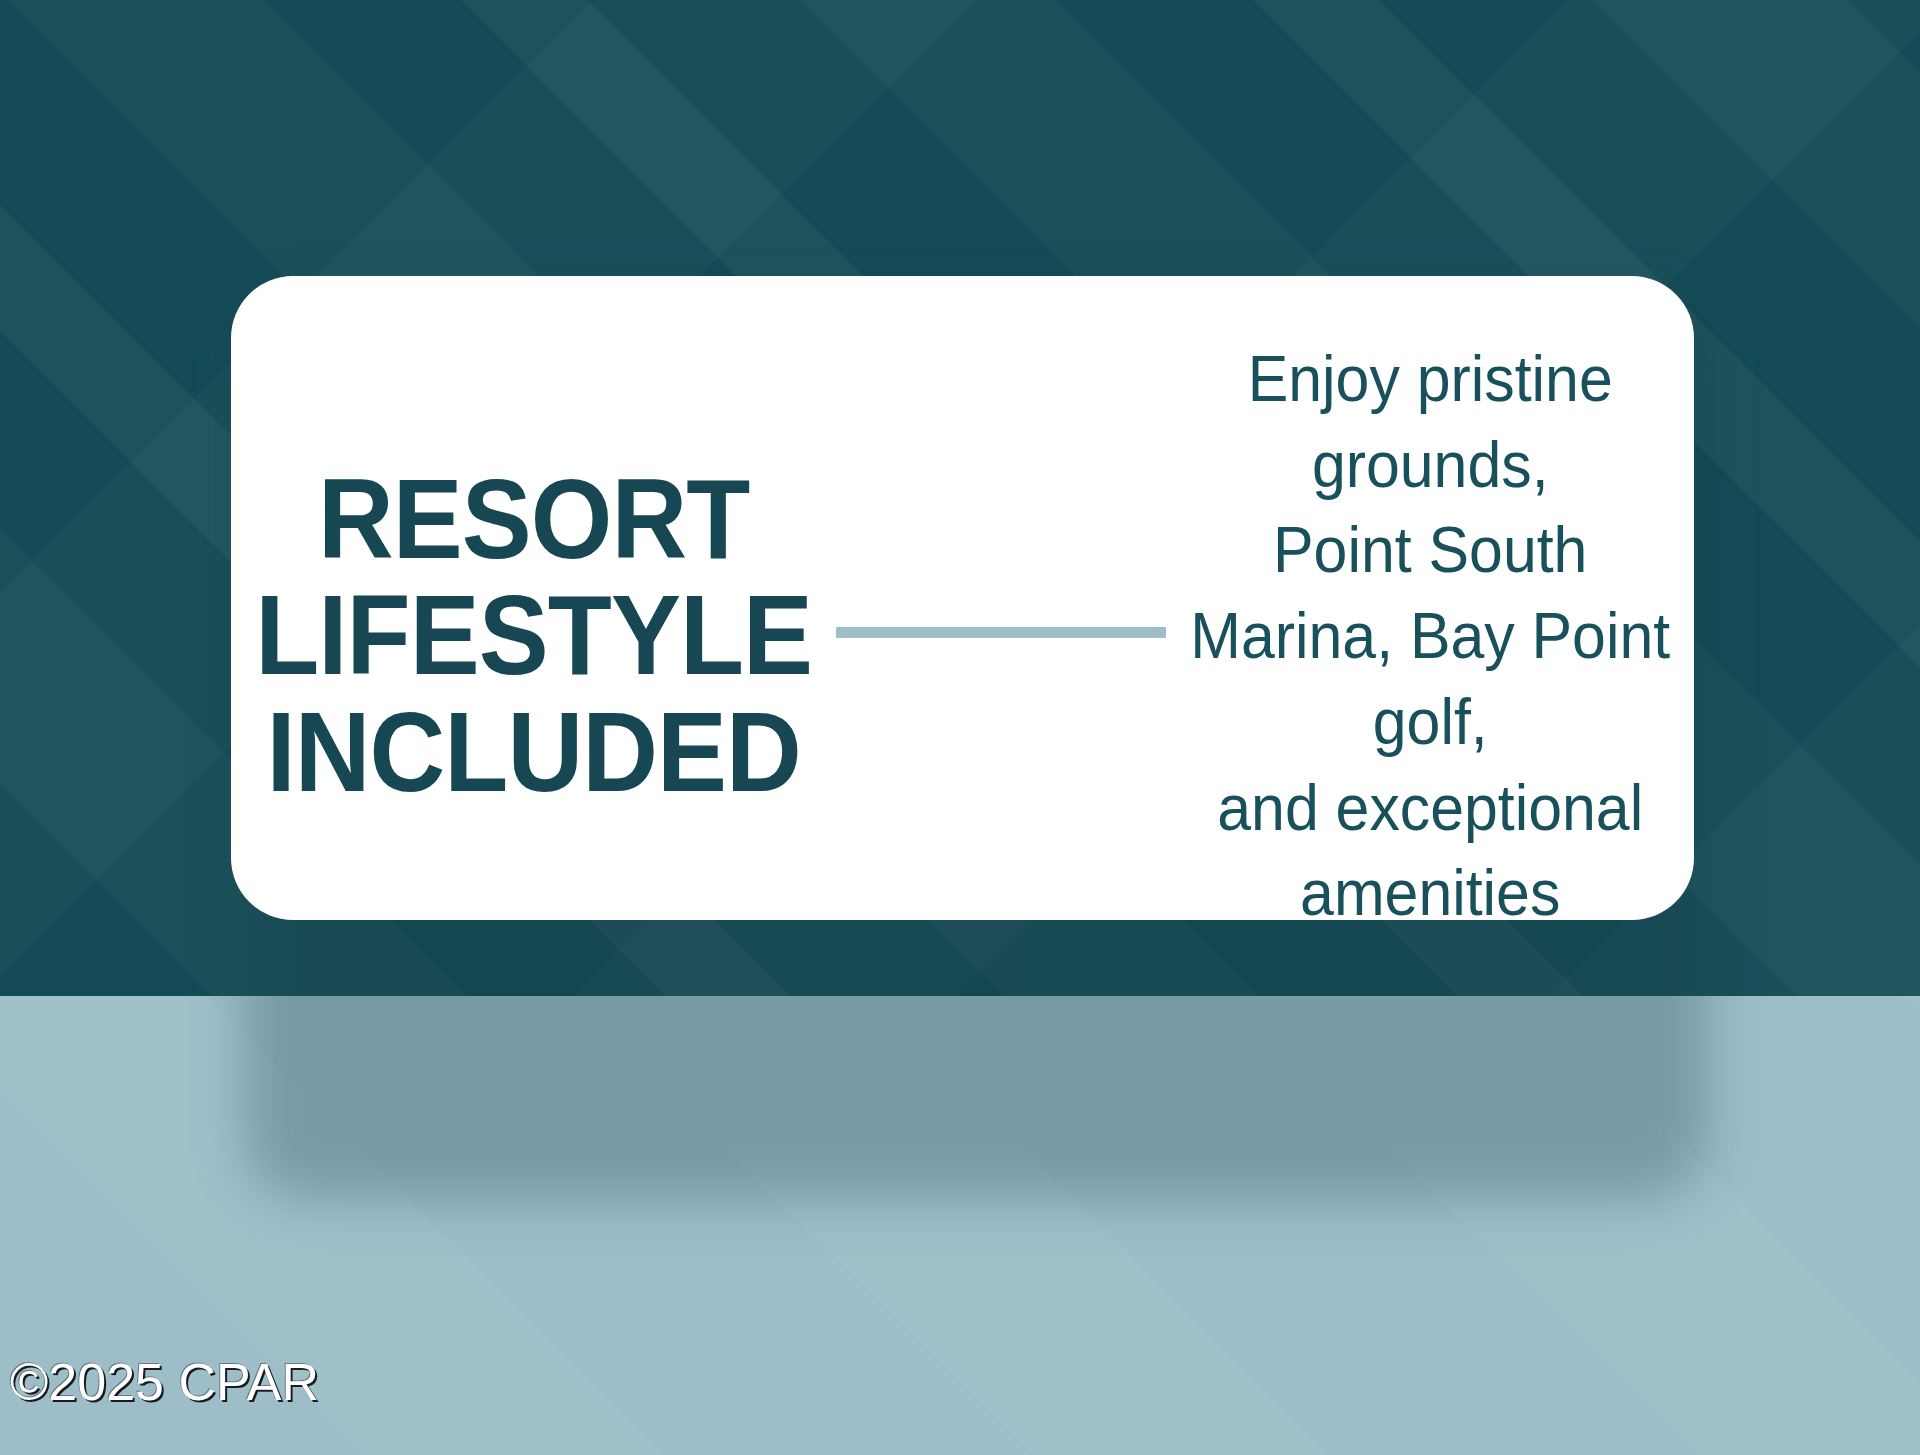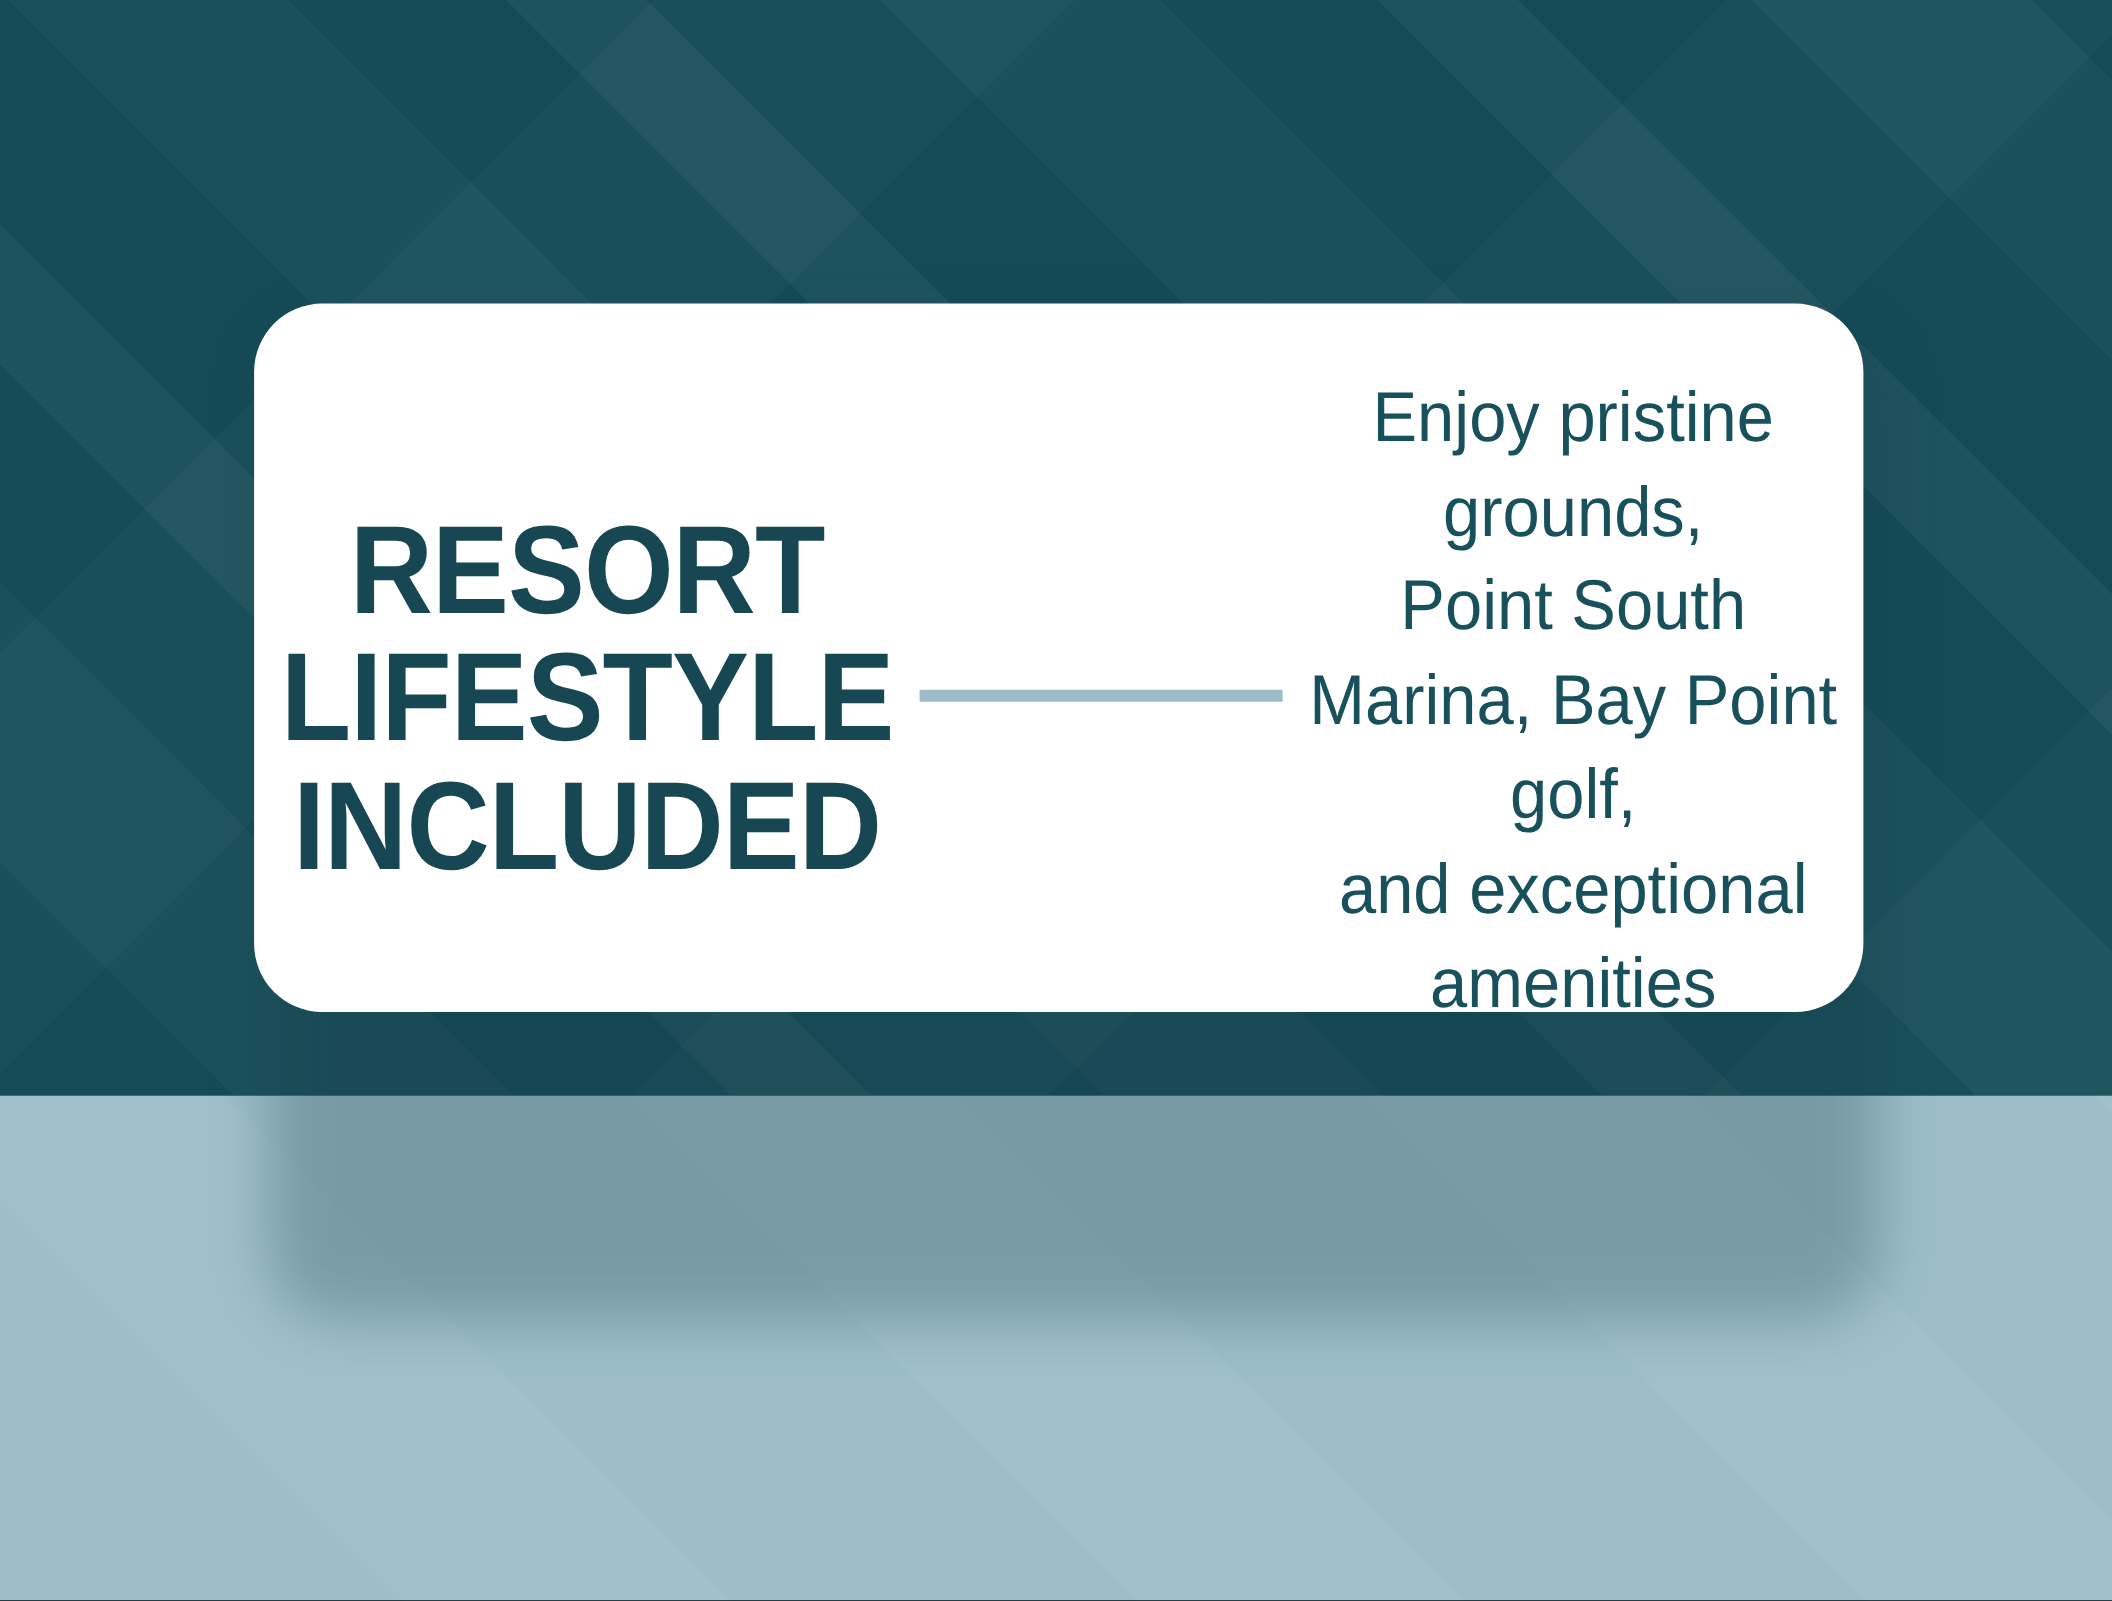--- a/index.html
+++ b/index.html
@@ -179,14 +179,15 @@
     <div class="divider"></div>
 
     <p class="card-body">
       <span class="b-line">Enjoy pristine grounds,</span>
       <span class="b-line">Point South Marina, Bay Point golf,</span>
       <span class="b-line">and exceptional amenities</span>
     </p>
 
   </div>
 
+  <div class="watermark">©2025 CPAR</div>
 
 </div>
 
 </body></html>

